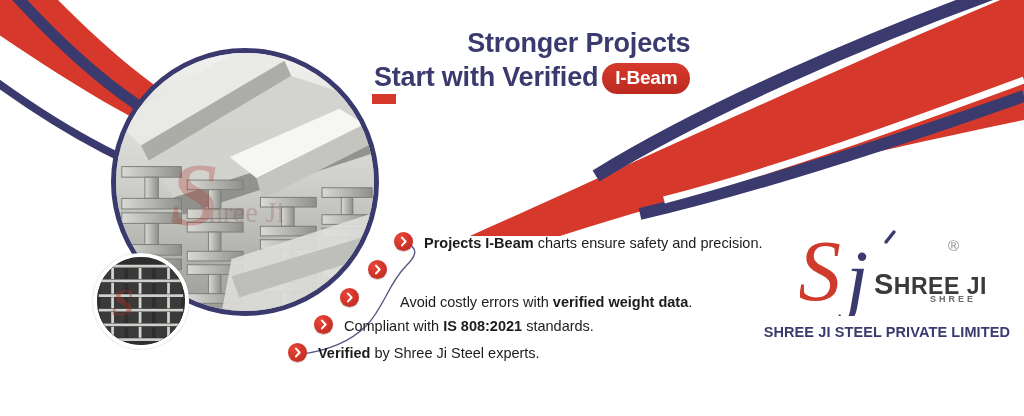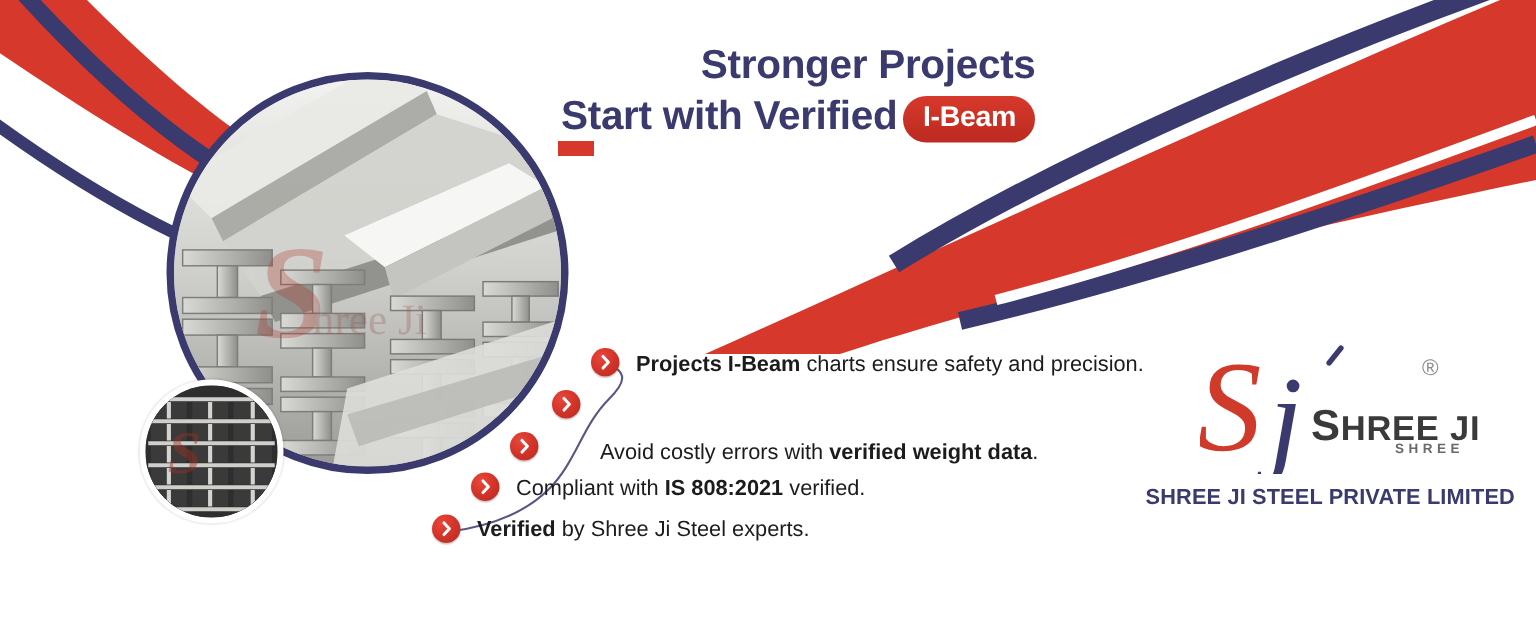--- a/index.html
+++ b/index.html
@@ -341,21 +341,21 @@
       <svg width="19" height="19" viewBox="0 0 19 19">
         <path d="M8,5.6 L11.6,9.5 L8,13.4" fill="none" stroke="#ffffff" stroke-width="2" stroke-linecap="round" stroke-linejoin="round"></path>
       </svg>
     </span>
 
     <div class="bullet-row b0"><b>Projects I-Beam</b><span> charts ensure safety and precision.</span></div>
 
     <div class="bullet-row b1"><span>Avoid costly errors with </span><b>verified weight data</b><span>.</span></div>
 
 
-    <div class="bullet-row b3"><span>Compliant with </span><b>IS 808:2021</b><span> verified.</span></div>
+    <div class="bullet-row b3"><span>Compliant with </span><b>IS 808:2021</b><span> standards.</span></div>
 
     <div class="bullet-row b4"><b>Verified</b><span> by Shree Ji Steel experts.</span></div>
   </div>
 
   <div class="logo">
     <svg class="logo-mark" viewBox="0 0 112 88">
       <text x="-2" y="72" font-family="Liberation Serif, serif" font-size="86" font-style="italic" fill="#cf3a2a">S</text>
       <text x="46" y="78" font-family="Liberation Serif, serif" font-size="80" font-style="italic" fill="#3b3a6e">j</text>
       <path d="M86,14 L94,4" stroke="#3b3a6e" stroke-width="3.5" stroke-linecap="round"></path>
     </svg>

